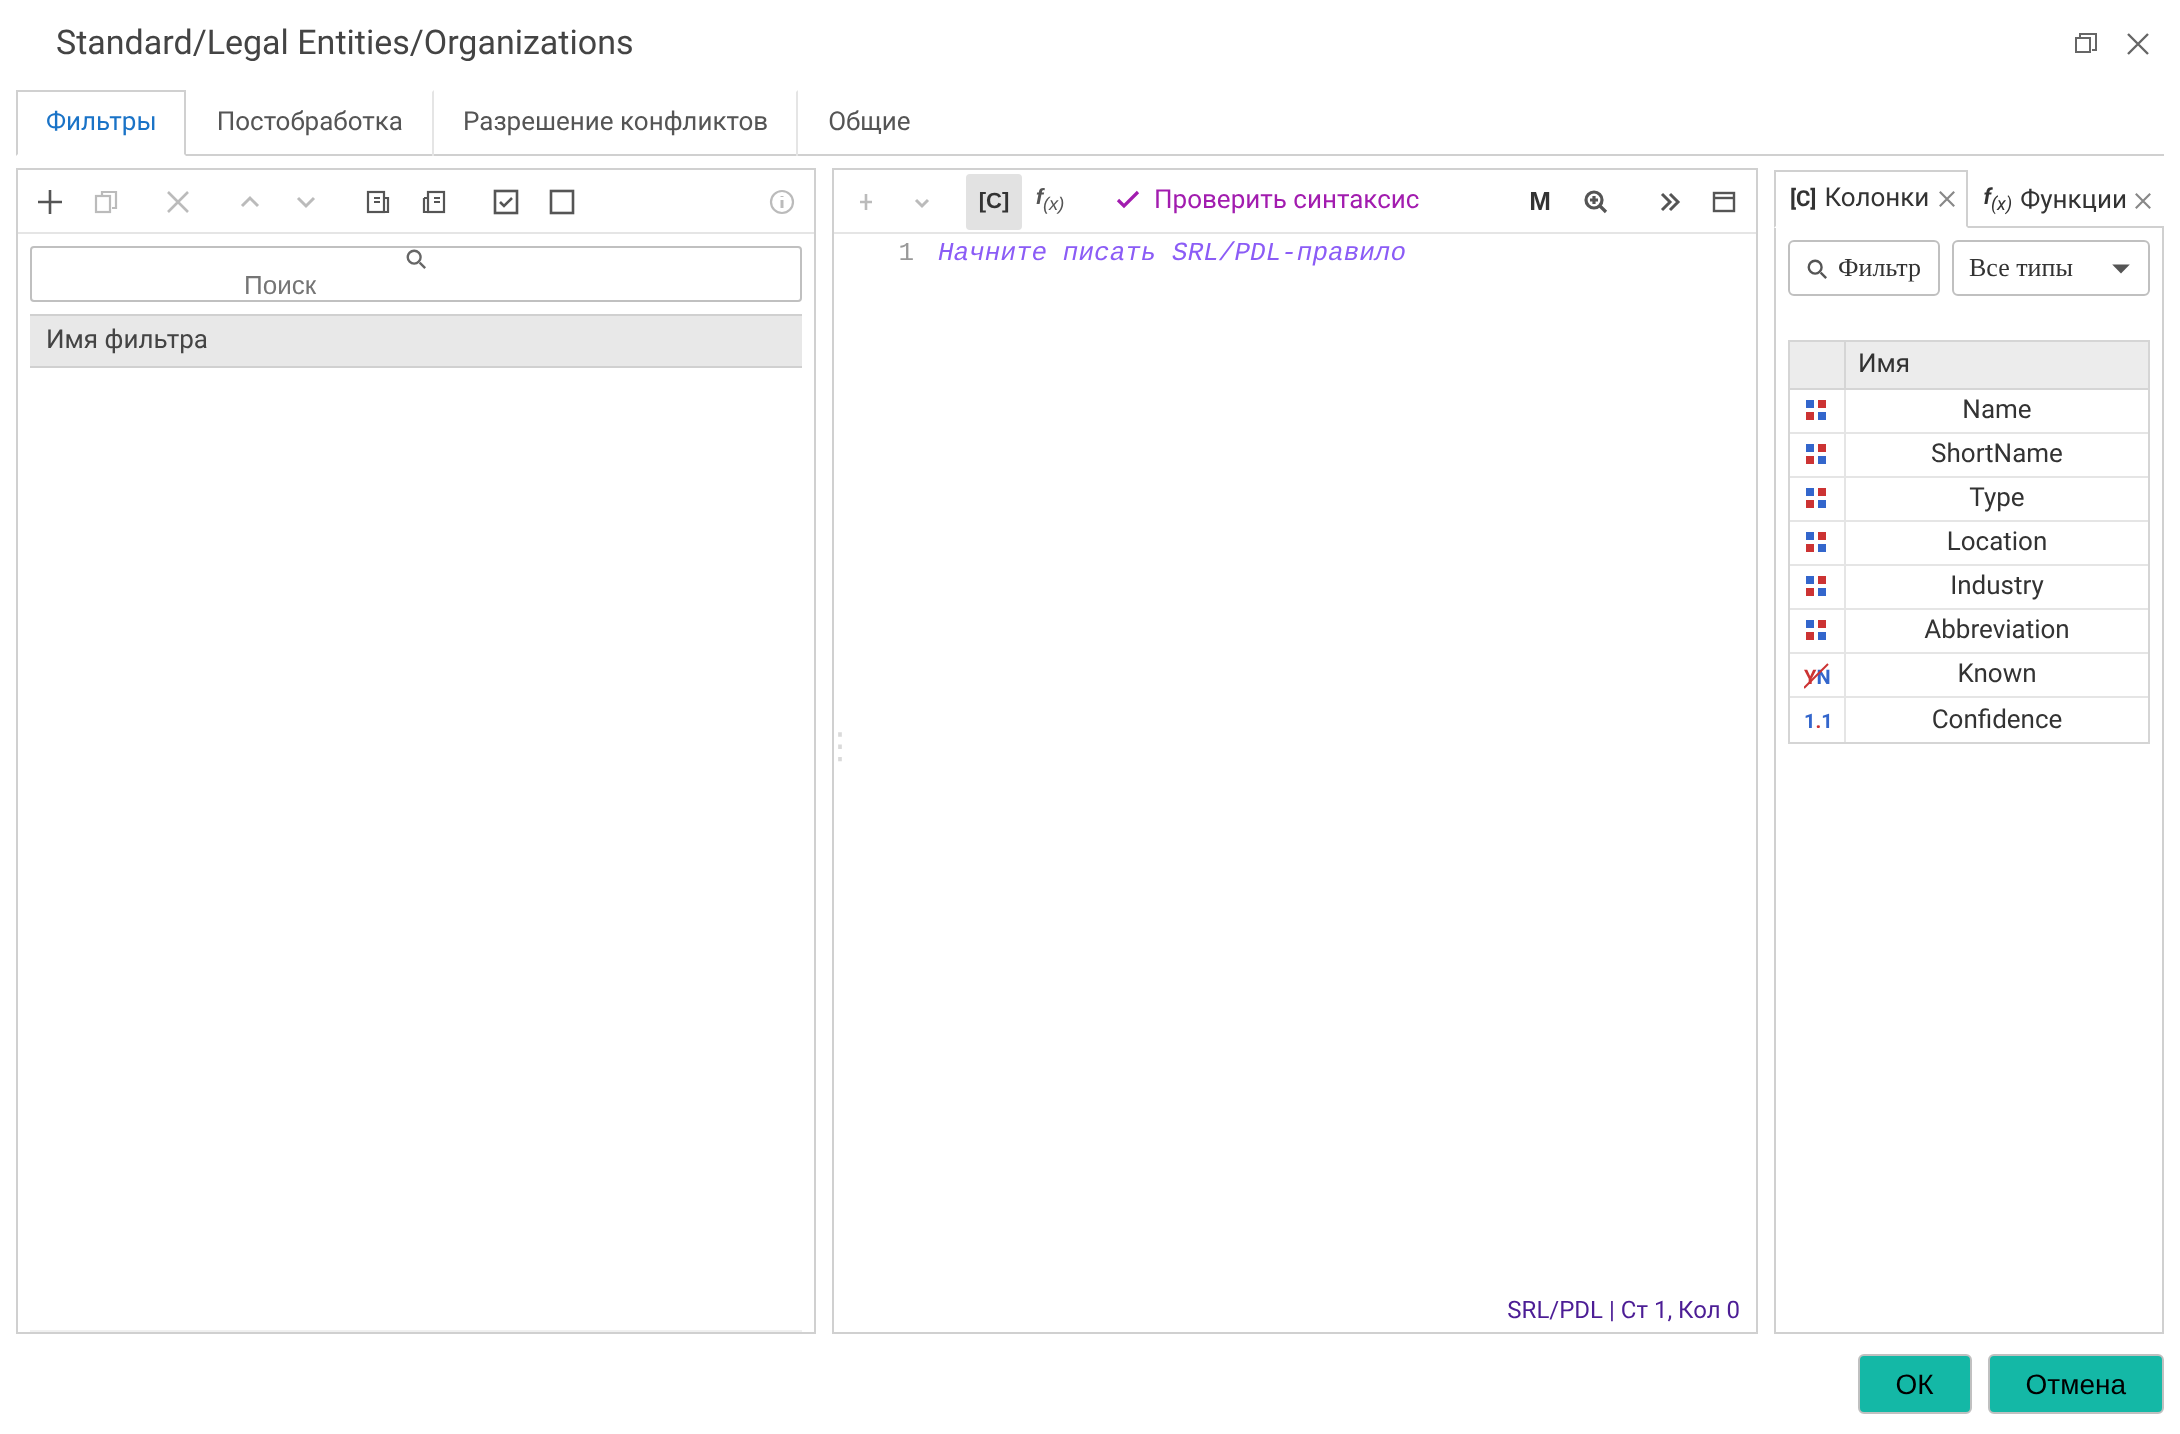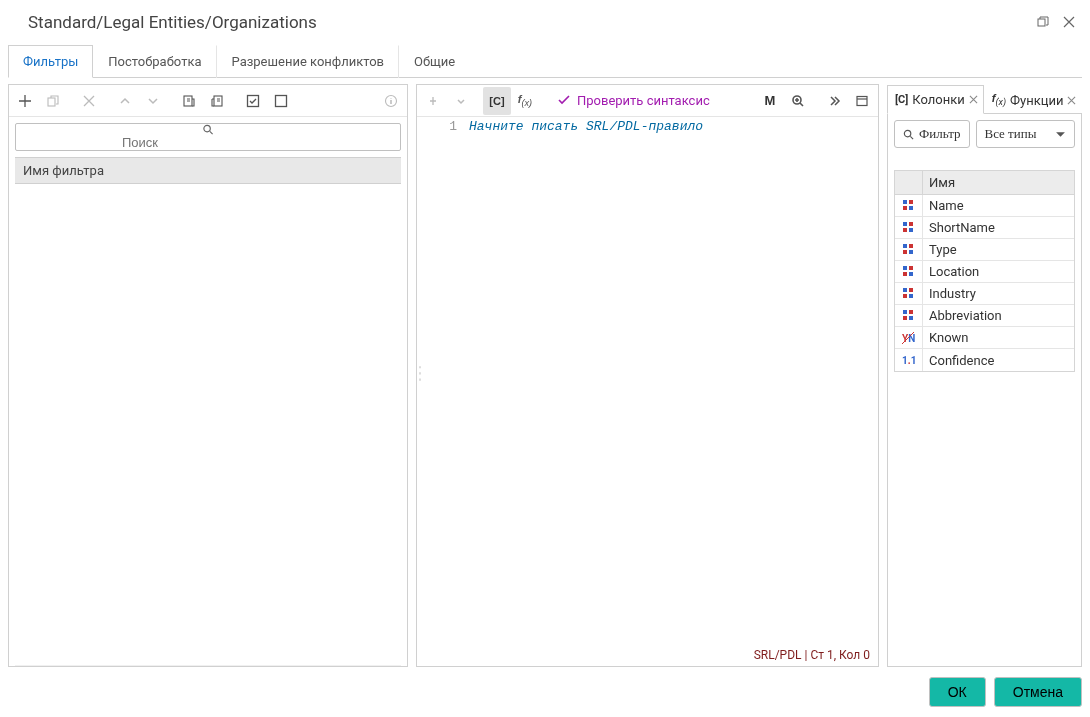--- a/index.html
+++ b/index.html
@@ -161,25 +161,25 @@
   width: 48px;
   text-align: right;
   padding: 2px 8px 2px 2px;
   color: #999;
   background: #fff;
 }
 .code {
   flex: 1;
   padding: 2px 4px;
   font-style: italic;
-  color: #0369a1;
+  color: #8b5cf6;
 }
 .status-line {
   font-size: 12px;
-  color: #7f1d1d;
+  color: #4c1d95;
   text-align: right;
   padding: 4px 8px;
 }
 .syntax-btn {
   display: flex;
   align-items: flex-start;
   gap: 6px;
   color: #a21caf;
   padding: 0 10px;
   cursor: default;
@@ -252,20 +252,21 @@
 }
 .cols-header .c2 {
   flex: 1;
   padding: 4px 6px;
 }
 .col-row {
   display: flex;
   border-bottom: 1px solid #e5e5e5;
   align-items: center;
   height: 22px;
+  text-align: center;
 }
 .col-row:last-child { border-bottom: none; }
 .col-row .c1 {
   width: 28px;
   display: flex;
   align-items: center;
   justify-content: center;
   border-right: 1px solid #e5e5e5;
   height: 100%;
 }

